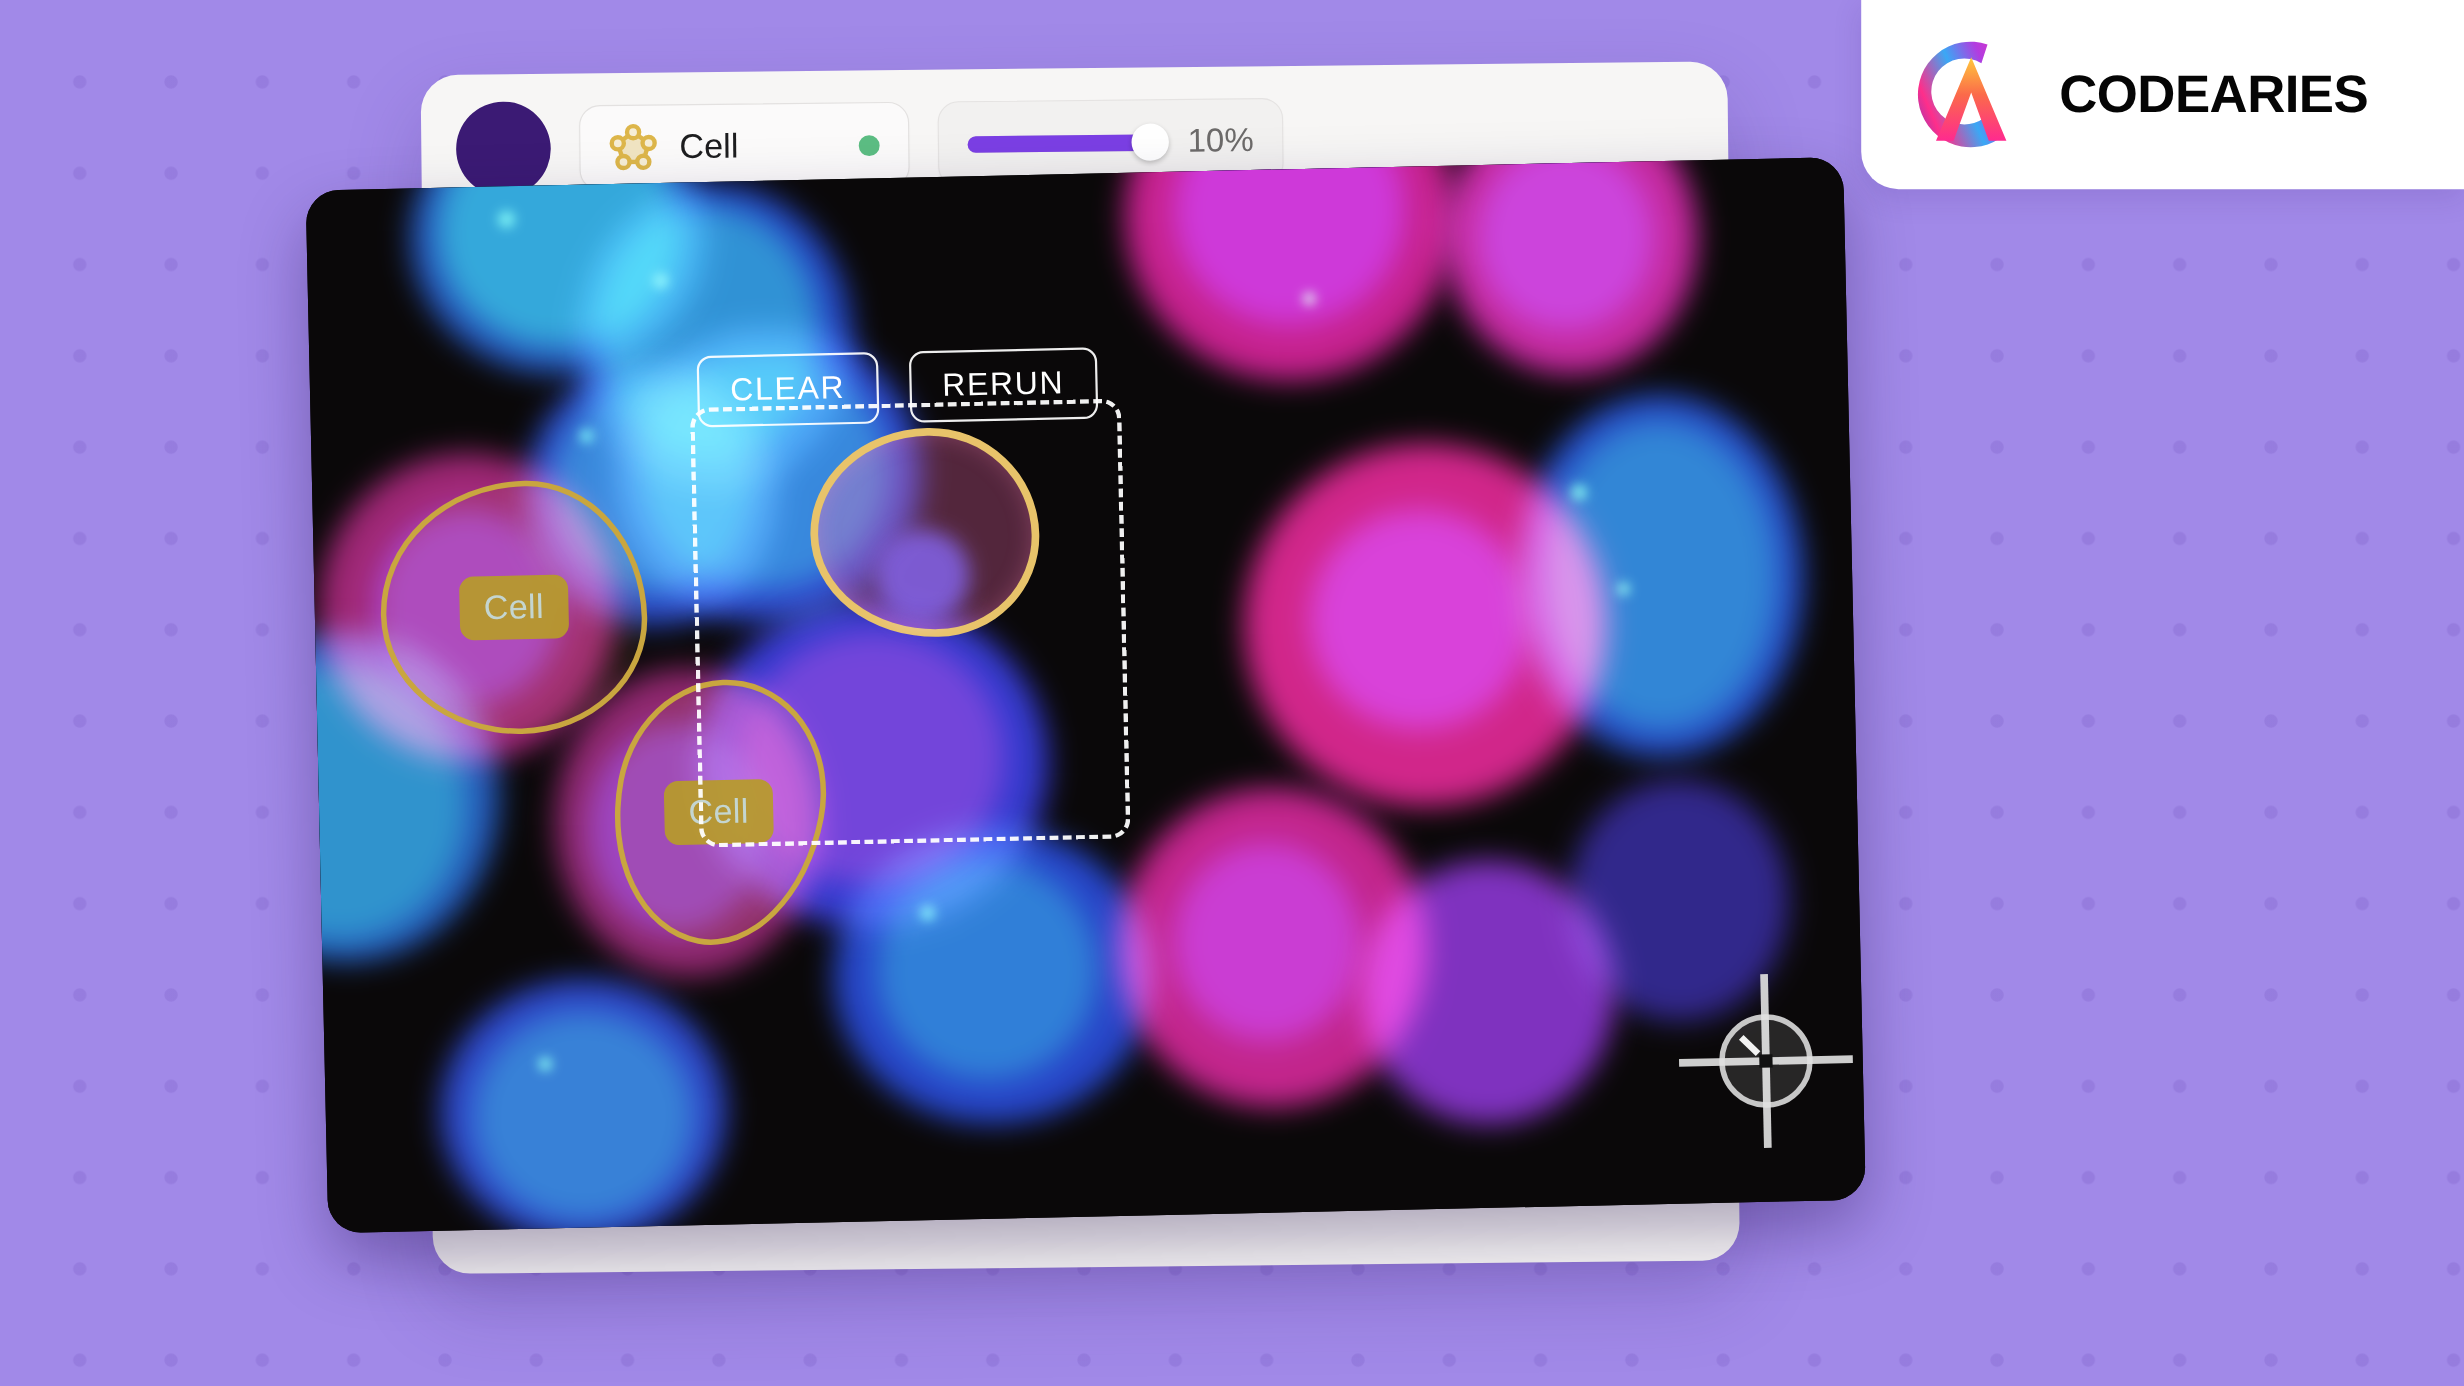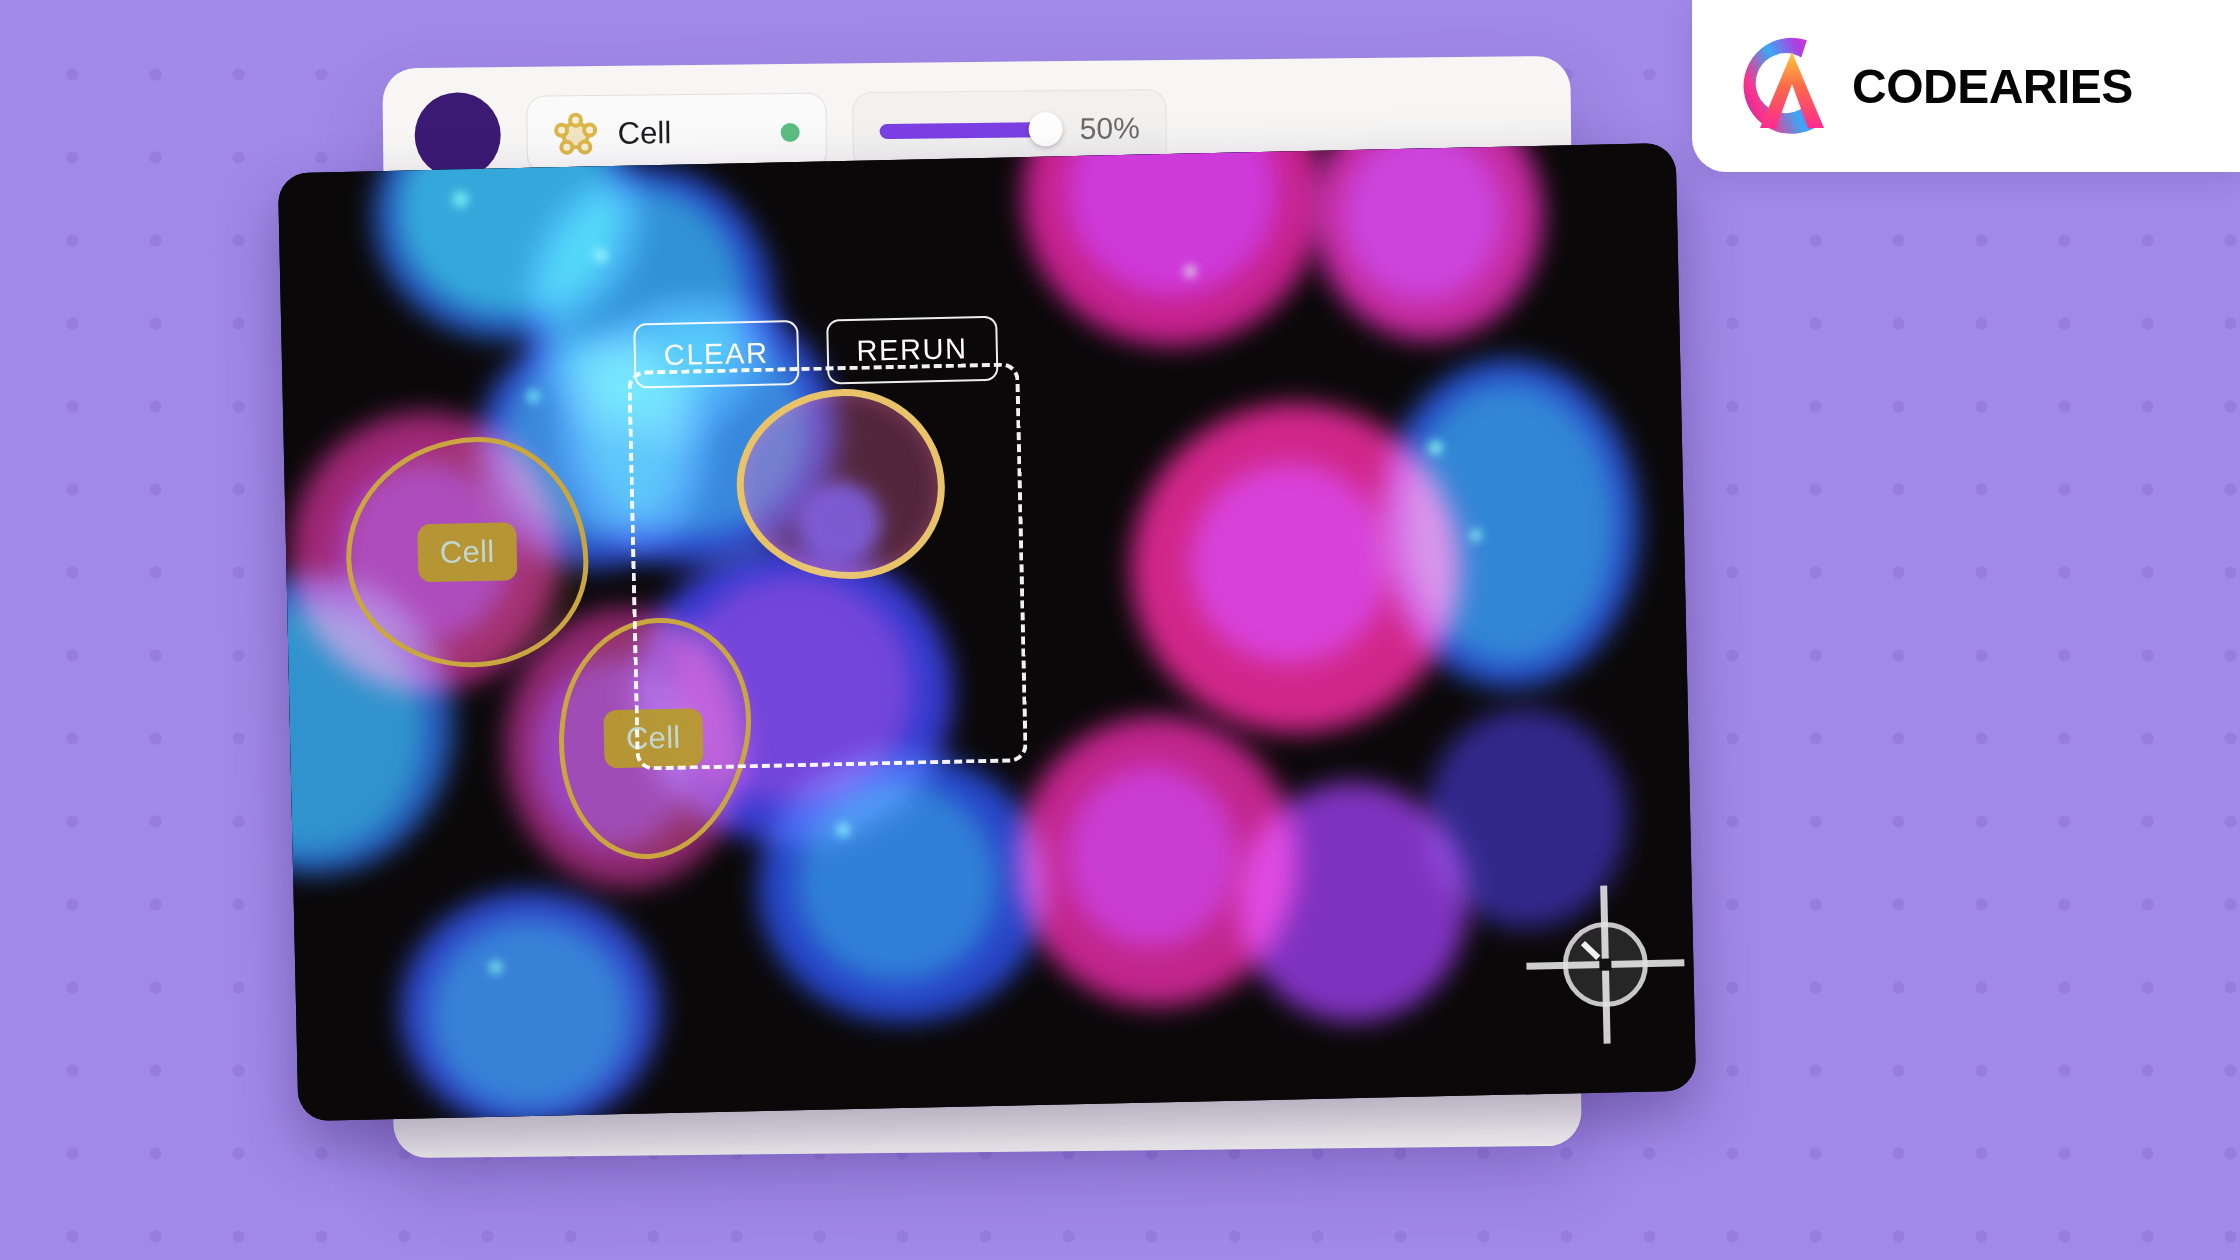--- a/index.html
+++ b/index.html
@@ -243,21 +243,21 @@
     position: absolute;
     right: 0;
     top: 0;
     width: 548px;
     height: 172px;
     background: #ffffff;
     border-bottom-left-radius: 34px;
     display: flex;
     align-items: center;
     padding-left: 44px;
-    gap: 4px;
+    gap: 24px;
     box-shadow: 0 8px 26px rgba(60,30,120,0.14);
   }
   #brand-word {
     font-size: 48px;
     font-weight: bold;
     letter-spacing: -0.5px;
     color: #050505;
     font-family: "Liberation Sans", sans-serif;
   }
 </style>
@@ -285,21 +285,21 @@
       </span>
       <span class="chip-label">Cell</span>
       <span class="status-dot"></span>
     </div>
 
     <div class="slider-chip">
       <span class="slider-track">
         <span class="slider-fill"></span>
         <span class="slider-knob"></span>
       </span>
-      <span class="slider-value">50%</span>
+      <span class="slider-value">10%</span>
     </div>
   </div>
 
   <div id="viewer">
 
     <div id="micro">
 
       <div class="blob" style="left:150px;top:-40px;width:270px;height:250px;background:#1c4fb8;"></div>
       <div class="blob" style="left:175px;top:-25px;width:220px;height:210px;background:#17a7a0;opacity:.75;"></div>
       <div class="blob" style="left:300px;top:40px;width:250px;height:280px;background:#1b3fc0;"></div>

